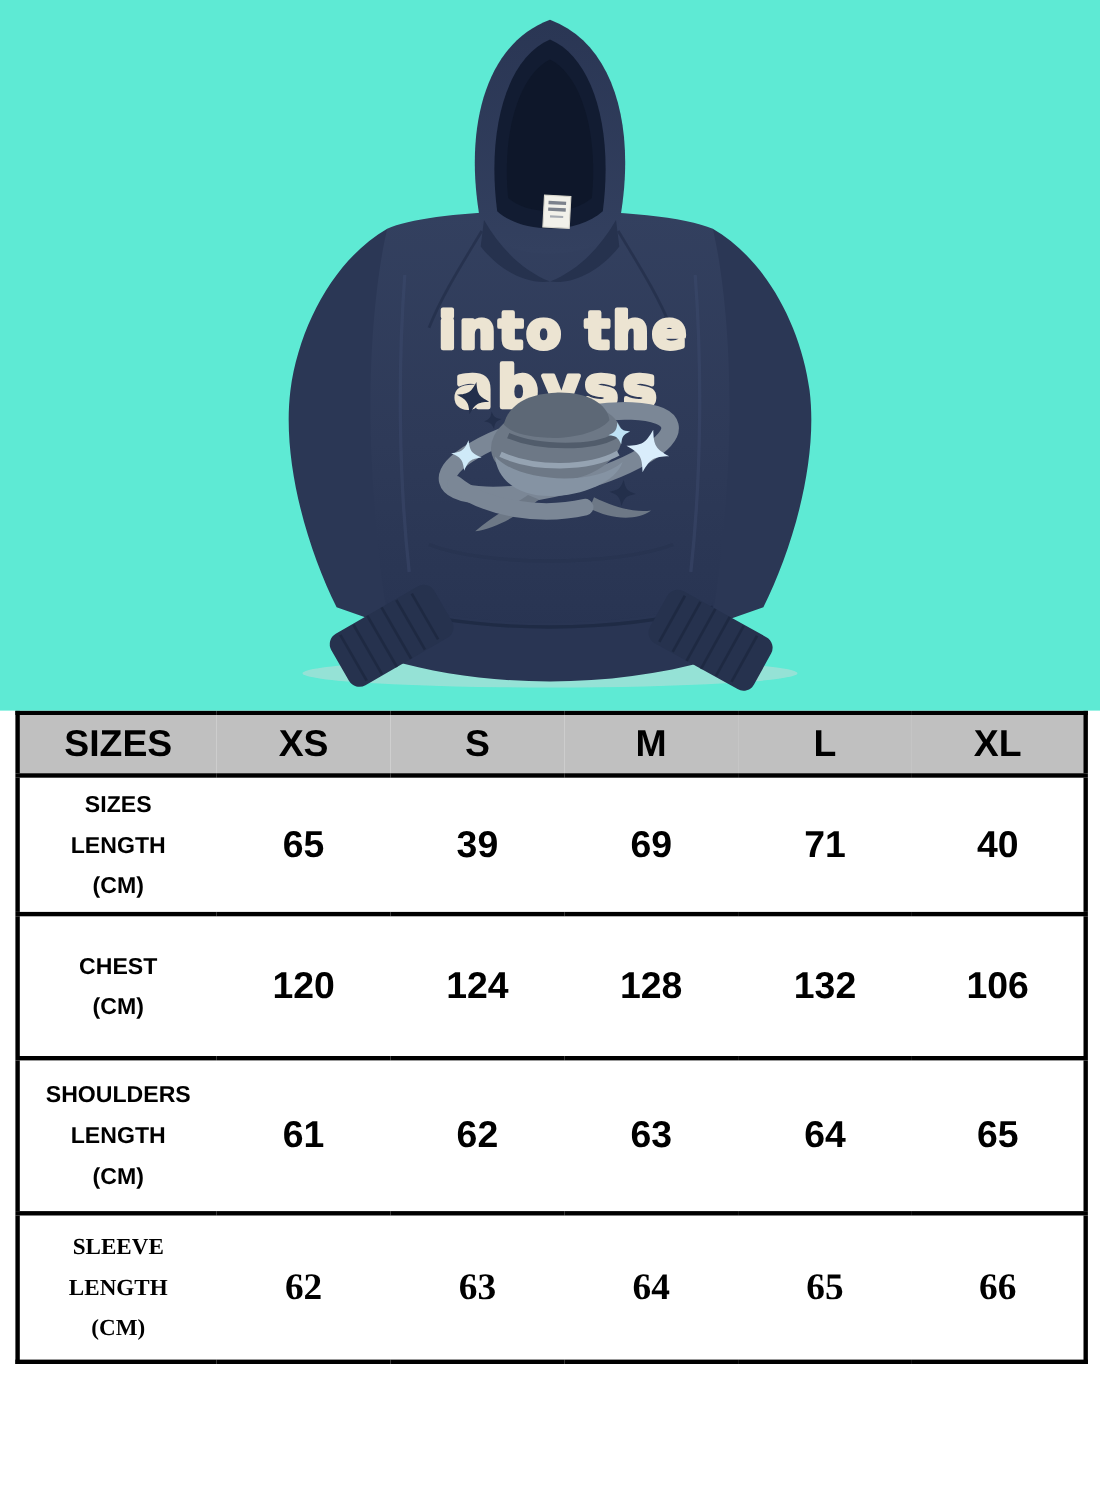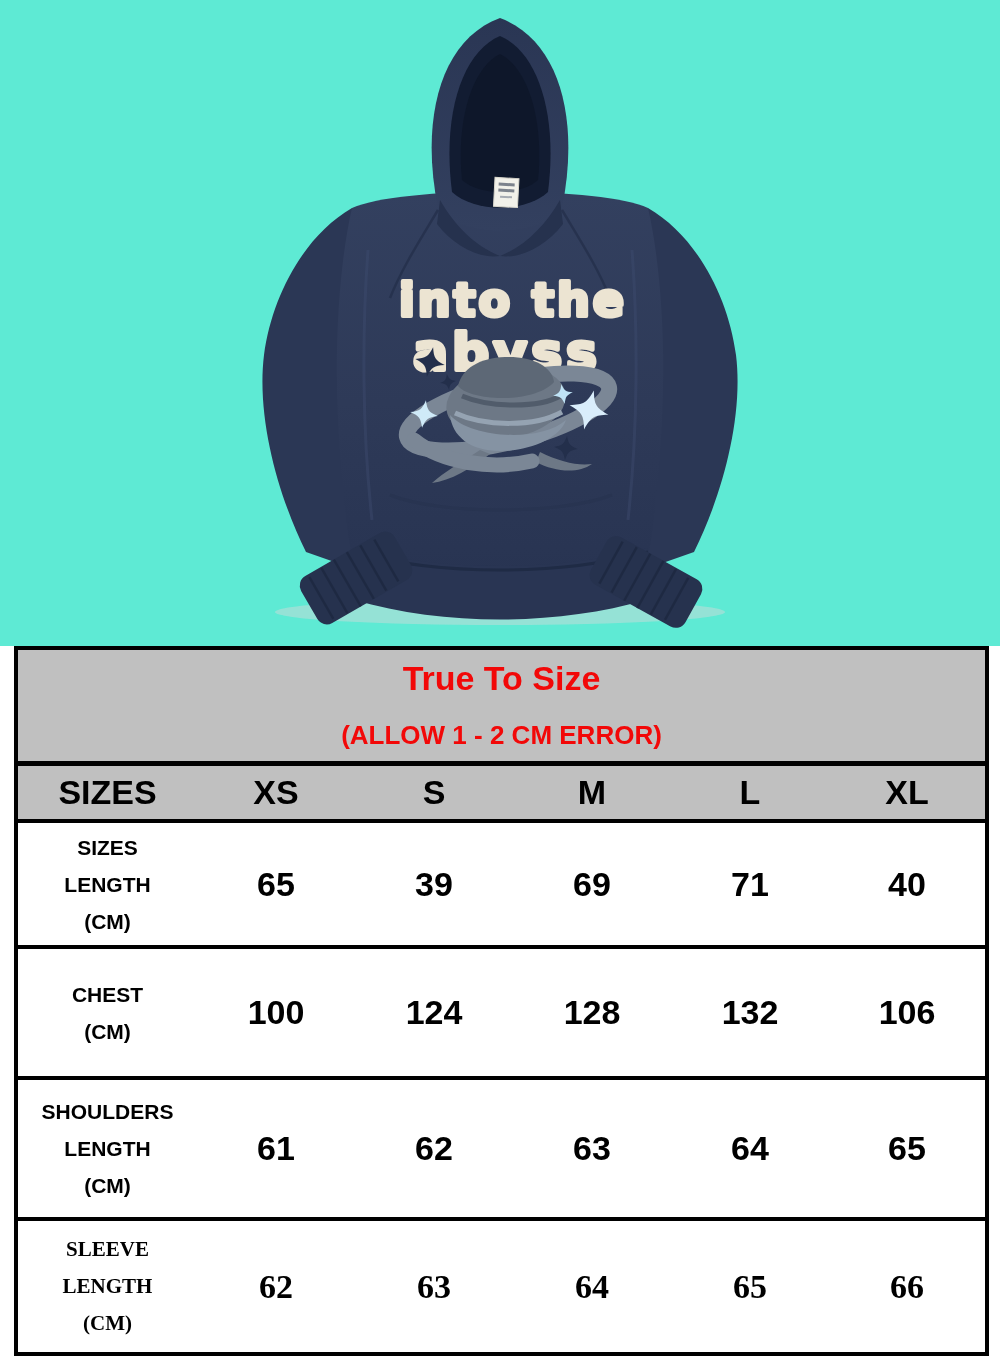--- a/index.html
+++ b/index.html
@@ -177,28 +177,20 @@
   <table class="size-chart">
     <colgroup>
       <col style="width:181px">
       <col style="width:158px">
         <col style="width:158px">
         <col style="width:158px">
       <col style="width:158px">
         <col style="width:158px">
     </colgroup>
     <tbody>
-      <tr class="title-row">
-        <td colspan="6">
-          <div class="title-cell-inner">
-            <div class="chart-title">True To Size</div>
-            <div class="chart-subtitle">(ALLOW 1 - 2 CM ERROR)</div>
-          </div>
-        </td>
-      </tr>
 
       <tr class="head-row">
         <td>SIZES</td>
         <td>XS</td>
         <td>S</td>
         <td>M</td>
         <td>L</td>
         <td>XL</td>
       </tr>
 
@@ -217,21 +209,21 @@
         <td class="cell-value">40</td>
       </tr>
 
       <tr class="data-row row-2">
         <td>
           <div class="row-label">
             <div>CHEST</div>
             <div>(CM)</div>
           </div>
         </td>
-        <td class="cell-value">100</td>
+        <td class="cell-value">120</td>
         <td class="cell-value">124</td>
         <td class="cell-value">128</td>
         <td class="cell-value">132</td>
         <td class="cell-value">106</td>
       </tr>
 
       <tr class="data-row row-3">
         <td>
           <div class="row-label">
             <div>SHOULDERS</div>

